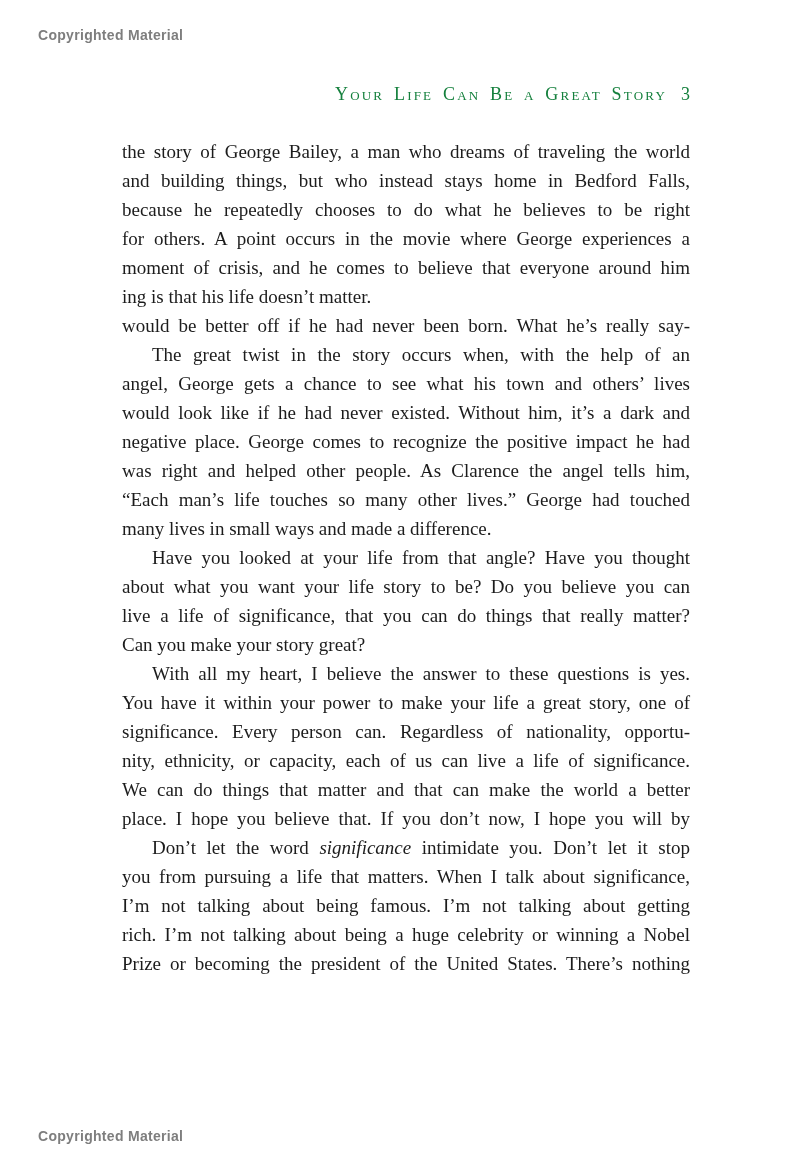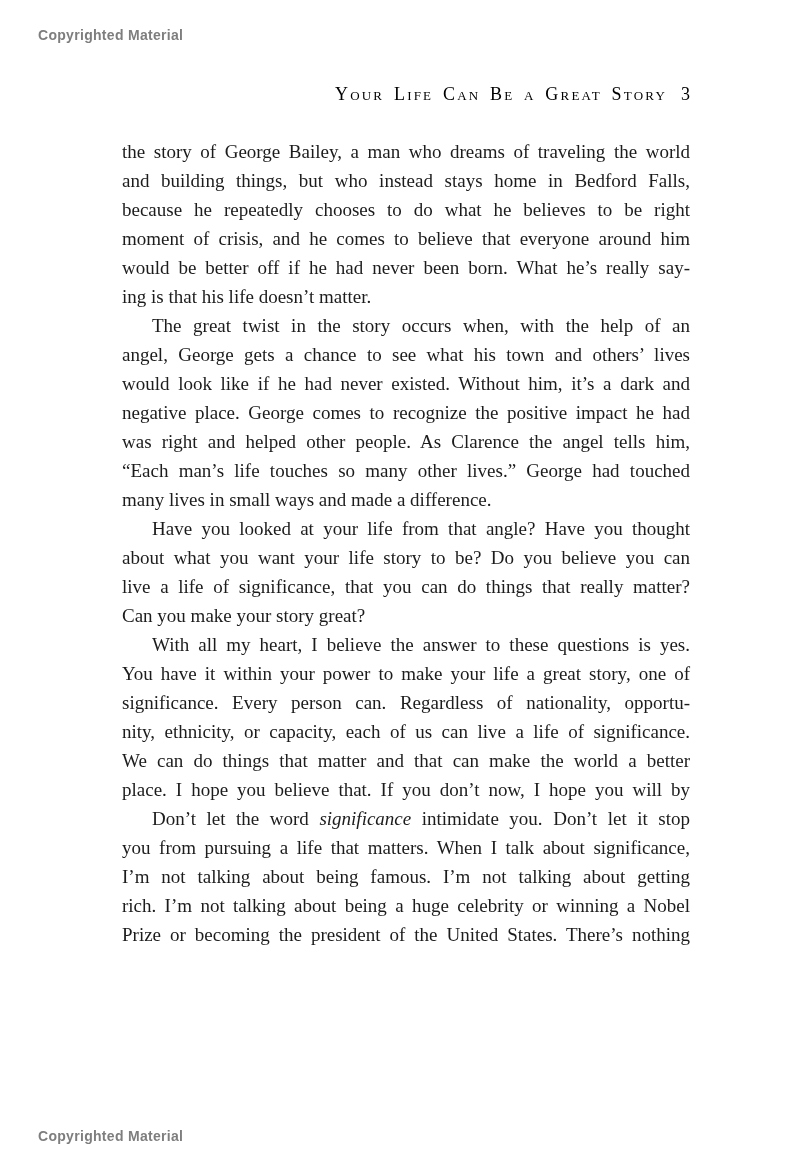--- a/index.html
+++ b/index.html
@@ -26,21 +26,21 @@
   }
   .copyright.top { top: 27px; }
   .copyright.bottom { top: 1128px; }
   .running-head {
     position: absolute;
     top: 84px;
     left: 122px;
     width: 568px;
     text-align: right;
     font-size: 18px;
-    color: #000000;
+    color: #15803d;
     white-space: nowrap;
   }
   .rh-title {
     font-variant: small-caps;
     letter-spacing: 2.2px;
     word-spacing: 3px;
   }
   .rh-page { margin-left: 14px; letter-spacing: 0; }
   .body-text {
     position: absolute;
@@ -67,23 +67,24 @@
 
   <div class="running-head">
     <span class="rh-title">Your Life Can Be a Great Story</span><span class="rh-page">3</span>
   </div>
 
   <div class="body-text" id="body-text">
       <div>
         <div class="t-line"><span>the story of George Bailey, a man who dreams of traveling the world</span></div>
         <div class="t-line"><span>and building things, but who instead stays home in Bedford Falls,</span></div>
         <div class="t-line"><span>because he repeatedly chooses to do what he believes to be right</span></div>
+        <div class="t-line"><span>for others. A point occurs in the movie where George experiences a</span></div>
         <div class="t-line"><span>moment of crisis, and he comes to believe that everyone around him</span></div>
+        <div class="t-line endline"><span>ing is that his life doesn’t matter.</span></div>
         <div class="t-line"><span>would be better off if he had never been born. What he’s really say-</span></div>
-        <div class="t-line endline"><span>ing is that his life doesn’t matter.</span></div>
       </div>
       <div>
         <div class="t-line indent"><span>The great twist in the story occurs when, with the help of an</span></div>
         <div class="t-line"><span>angel, George gets a chance to see what his town and others’ lives</span></div>
         <div class="t-line"><span>would look like if he had never existed. Without him, it’s a dark and</span></div>
         <div class="t-line"><span>negative place. George comes to recognize the positive impact he had</span></div>
         <div class="t-line"><span>was right and helped other people. As Clarence the angel tells him,</span></div>
         <div class="t-line"><span>“Each man’s life touches so many other lives.” George had touched</span></div>
         <div class="t-line endline"><span>many lives in small ways and made a difference.</span></div>
       </div>

